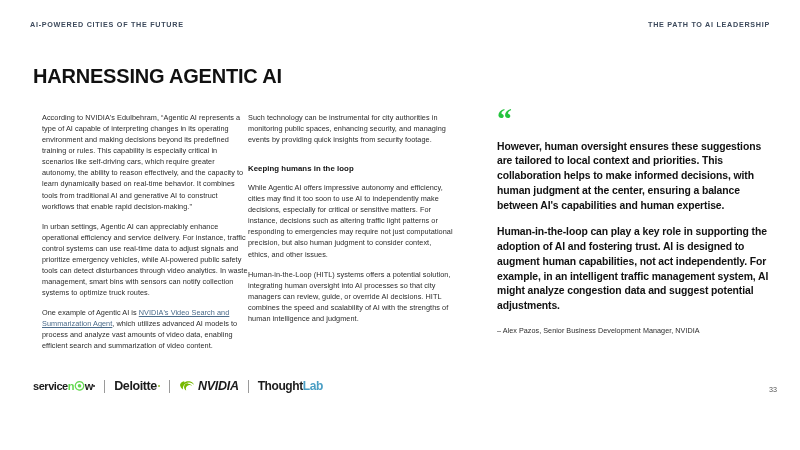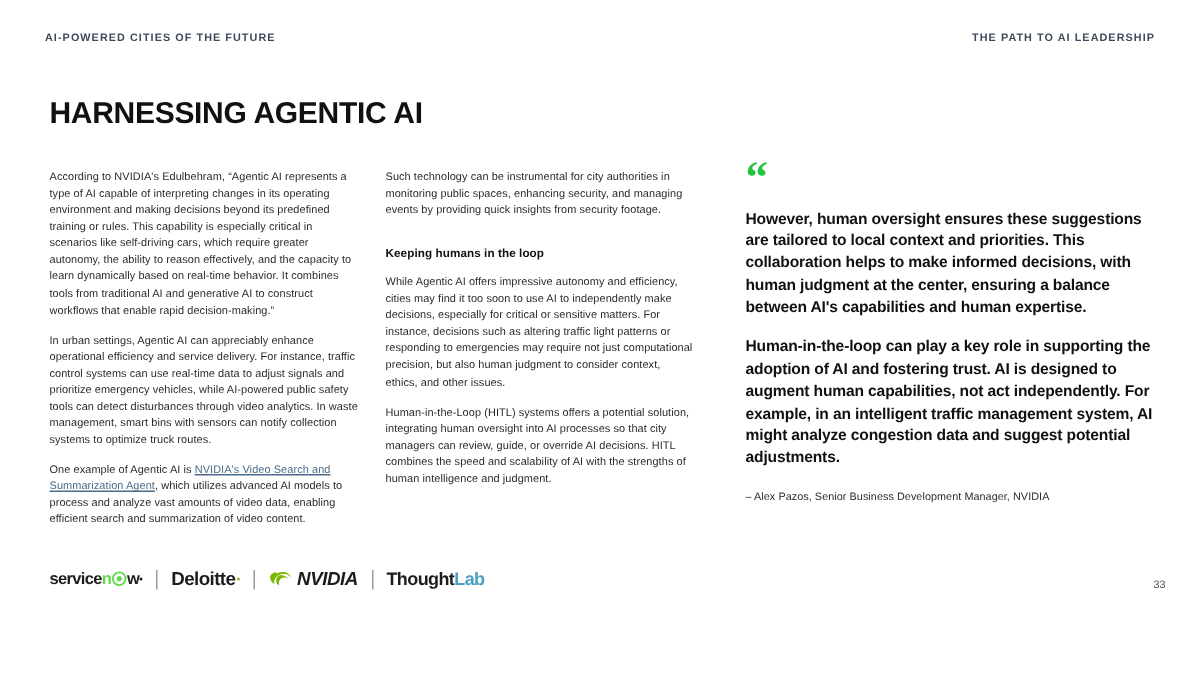--- a/index.html
+++ b/index.html
@@ -57,21 +57,21 @@
     line-height: 1.1;
   }
 
   
   .columns {
     position: absolute;
     top: 112px;
     left: 33px;
     width: 430px;
     display: flex;
-    gap: 18px;
+    justify-content: center;
   }
   .col {
     width: 206px;
   }
   .col p {
     margin: 0 0 9px 0;
     font-size: 7.3px;
     line-height: 1.52;
     color: #2b2b2b;
     text-align: left;

